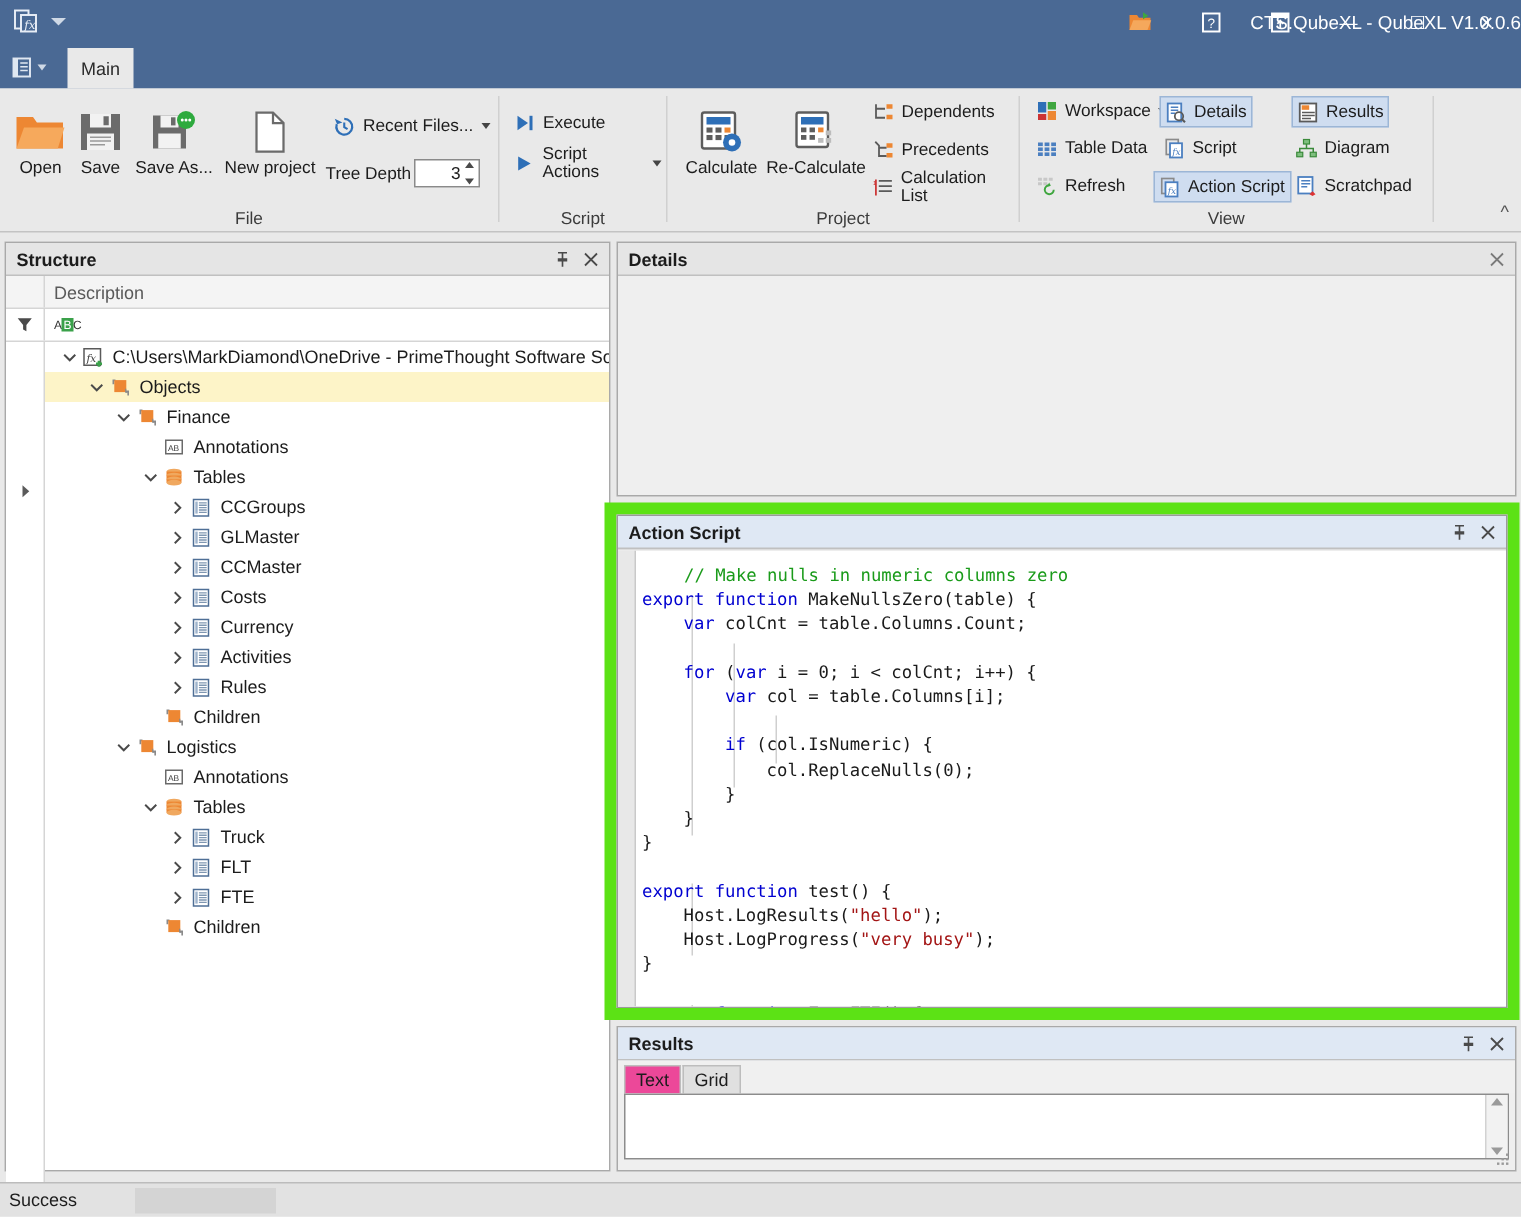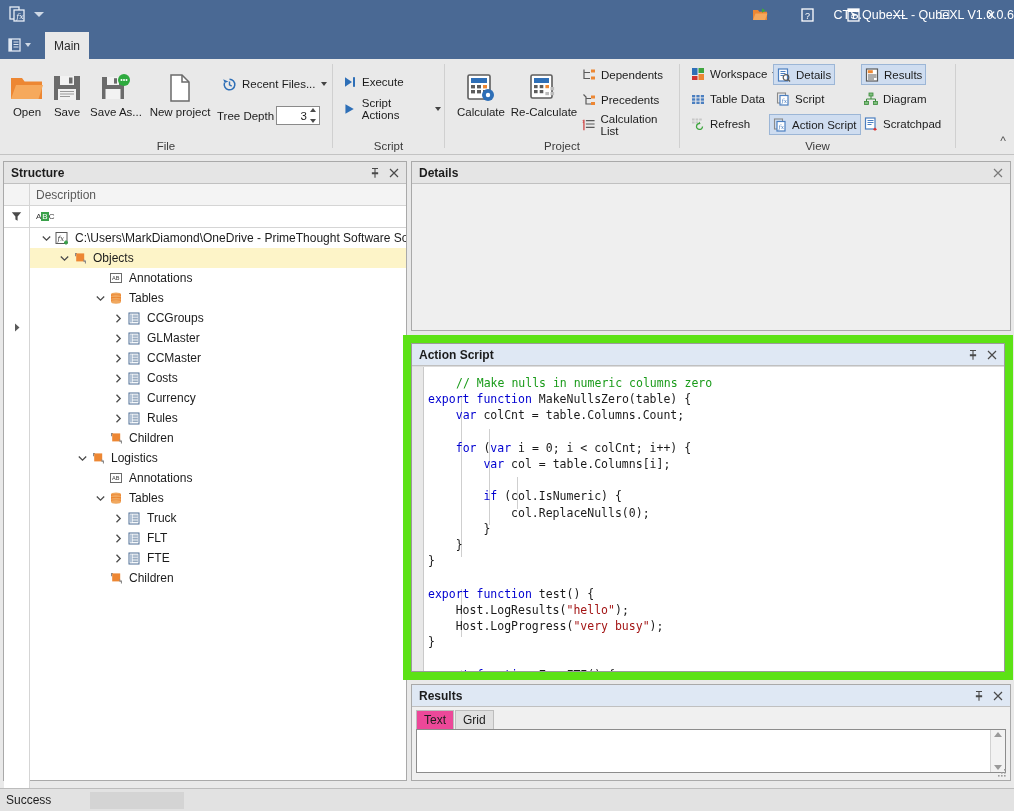--- a/index.html
+++ b/index.html
@@ -558,20 +558,37 @@
               <svg width="15" height="15" viewBox="0 0 15 15">
                 <path d="M2 2h2v1.2H3.2v2H2z" fill="#8a8a8a"></path>
                 <rect x="3.2" y="2.4" width="8" height="8" fill="#ed8733"></rect>
                 <path d="M11 12.6h2v-1.2h-0.9v-2H11z" fill="#8a8a8a" transform="rotate(180 12 11)"></path>
                 <path d="M10.4 10.8h1.6v-1h-0.8v-1.6h-0.8z" fill="#8a8a8a"></path>
               </svg>
             </span>
             <span>Objects</span>
           </div>
           <div class="trow">
+            <span style="display: inline-block; flex: 0 0 44px; height: 1px;"></span>
+            <span class="tw">
+              <svg width="9" height="9" viewBox="0 0 9 9">
+                <path d="M0.8 2.5L4.5 6.2 8.2 2.5" fill="none" stroke="#4a4a4a" stroke-width="1.3"></path>
+              </svg>
+            </span>
+            <span class="tico">
+              <svg width="15" height="15" viewBox="0 0 15 15">
+                <path d="M2 2h2v1.2H3.2v2H2z" fill="#8a8a8a"></path>
+                <rect x="3.2" y="2.4" width="8" height="8" fill="#ed8733"></rect>
+                <path d="M11 12.6h2v-1.2h-0.9v-2H11z" fill="#8a8a8a" transform="rotate(180 12 11)"></path>
+                <path d="M10.4 10.8h1.6v-1h-0.8v-1.6h-0.8z" fill="#8a8a8a"></path>
+              </svg>
+            </span>
+            <span>Finance</span>
+          </div>
+          <div class="trow">
             <span style="display: inline-block; flex: 0 0 62px; height: 1px;"></span>
             <span class="tw"></span>
             <span class="tico">
               <svg width="15" height="15" viewBox="0 0 15 15">
                 <rect x="1.5" y="2.5" width="11" height="9" fill="#fff" stroke="#6a6a6a" stroke-width="1"></rect>
                 <text x="3" y="9.4" font-size="5.6" fill="#3a3a3a" font-family="Liberation Sans, sans-serif">AB</text>
               </svg>
             </span>
             <span>Annotations</span>
           </div>
@@ -667,20 +684,36 @@
               </svg>
             </span>
             <span class="tico">
               <svg width="15" height="15" viewBox="0 0 15 15">
                 <rect x="2" y="2" width="10" height="11" fill="#fff" stroke="#4f6f96" stroke-width="1"></rect>
                 <rect x="3.2" y="3.4" width="1.6" height="8" fill="#9fb4cc"></rect>
                 <path d="M5.6 4.2h5.2M5.6 5.8h5.2M5.6 7.4h5.2M5.6 9h5.2M5.6 10.6h5.2" stroke="#7f97b2" stroke-width="0.9"></path>
               </svg>
             </span>
             <span>Currency</span>
+          </div>
+          <div class="trow">
+            <span style="display: inline-block; flex: 0 0 80px; height: 1px;"></span>
+            <span class="tw">
+              <svg width="9" height="9" viewBox="0 0 9 9">
+                <path d="M2.5 0.8L6.2 4.5 2.5 8.2" fill="none" stroke="#4a4a4a" stroke-width="1.3"></path>
+              </svg>
+            </span>
+            <span class="tico">
+              <svg width="15" height="15" viewBox="0 0 15 15">
+                <rect x="2" y="2" width="10" height="11" fill="#fff" stroke="#4f6f96" stroke-width="1"></rect>
+                <rect x="3.2" y="3.4" width="1.6" height="8" fill="#9fb4cc"></rect>
+                <path d="M5.6 4.2h5.2M5.6 5.8h5.2M5.6 7.4h5.2M5.6 9h5.2M5.6 10.6h5.2" stroke="#7f97b2" stroke-width="0.9"></path>
+              </svg>
+            </span>
+            <span>Activities</span>
           </div>
           <div class="trow">
             <span style="display: inline-block; flex: 0 0 80px; height: 1px;"></span>
             <span class="tw">
               <svg width="9" height="9" viewBox="0 0 9 9">
                 <path d="M2.5 0.8L6.2 4.5 2.5 8.2" fill="none" stroke="#4a4a4a" stroke-width="1.3"></path>
               </svg>
             </span>
             <span class="tico">
               <svg width="15" height="15" viewBox="0 0 15 15">

